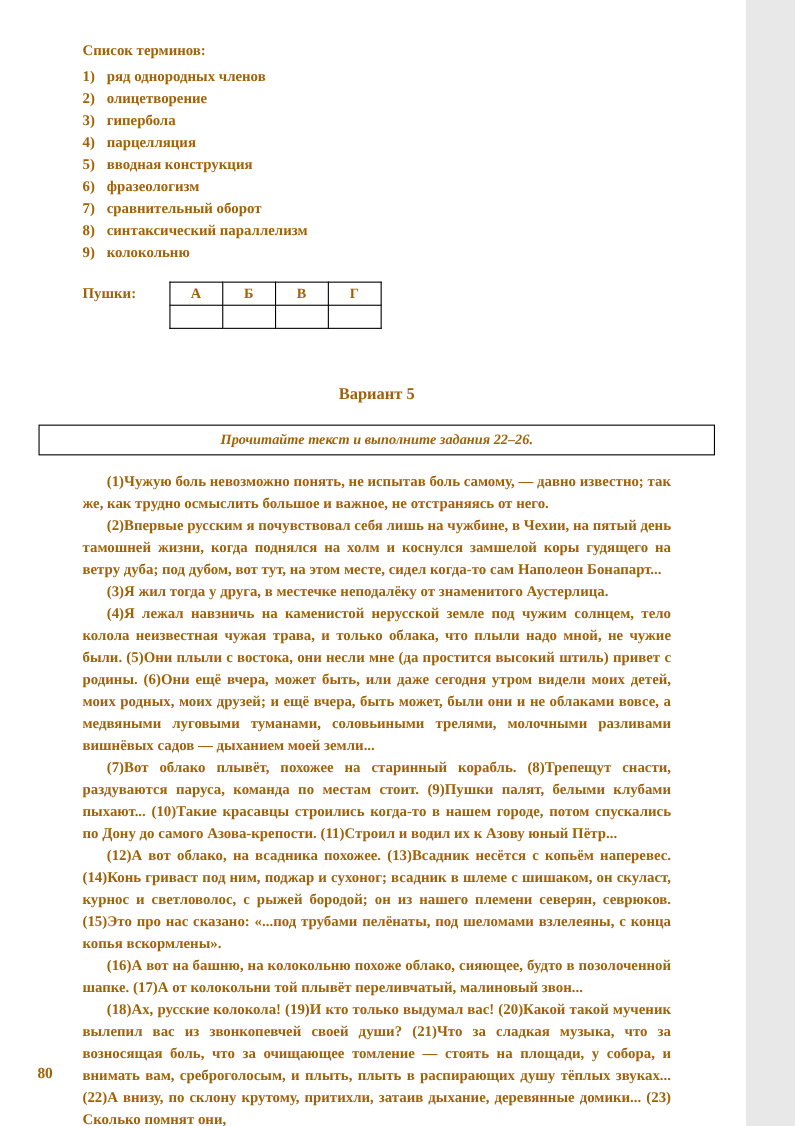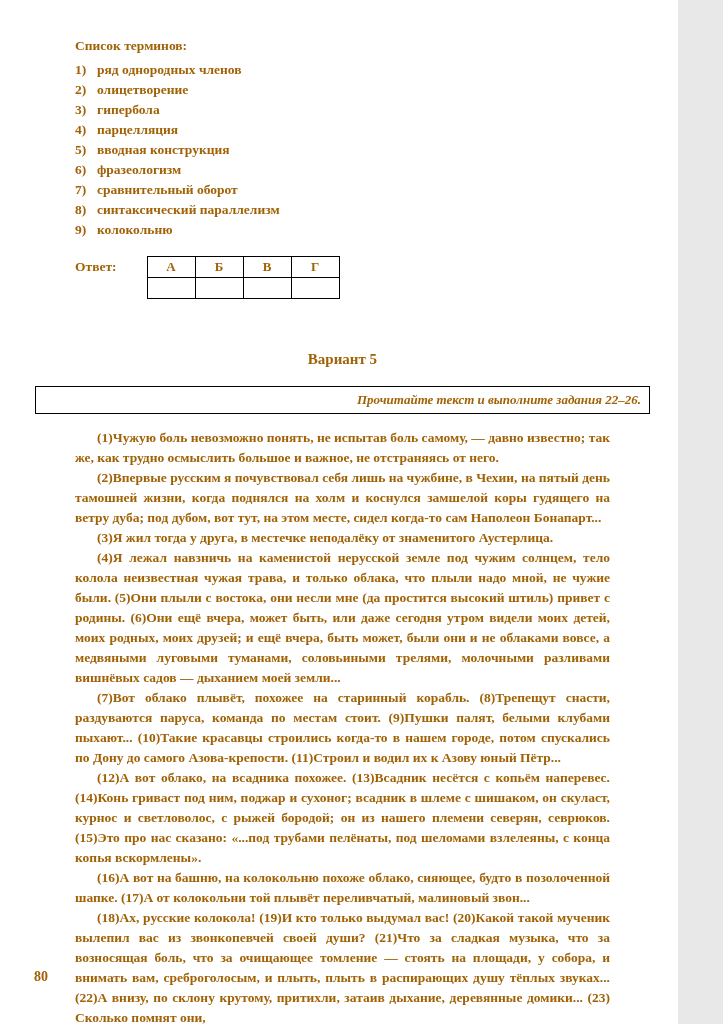--- a/index.html
+++ b/index.html
@@ -41,21 +41,21 @@
     padding:0;
   }
   .variant-title{
     text-align:center;font-size:15px;font-weight:bold;
     margin:52px 0 18px 0;
   }
   .instruction-box{
     border:1.5px solid #000;
     margin:0 -40px;
     padding:5px 8px;
-    text-align:right;
+    text-align:center;
     font-size:13px;font-weight:bold;font-style:italic;
   }
   .body-text{
     margin-top:14px;
     font-size:13.5px;font-weight:bold;
     line-height:20px;
     text-align:justify;
   }
   .body-text p{
     margin:0;
@@ -107,21 +107,21 @@
         <span class="num">8)</span>
         <span>синтаксический параллелизм</span>
       </li>
       <li>
         <span class="num">9)</span>
         <span>колокольню</span>
       </li>
     </ul>
 
     <div class="answer-row">
-      <span class="answer-label">Ответ:</span>
+      <span class="answer-label">Пушки:</span>
       <table class="answer-table">
         <tbody>
             <tr>
           <td>А</td>
           <td>Б</td>
           <td>В</td>
           <td>Г</td>
         </tr>
         <tr>
           <td></td>

